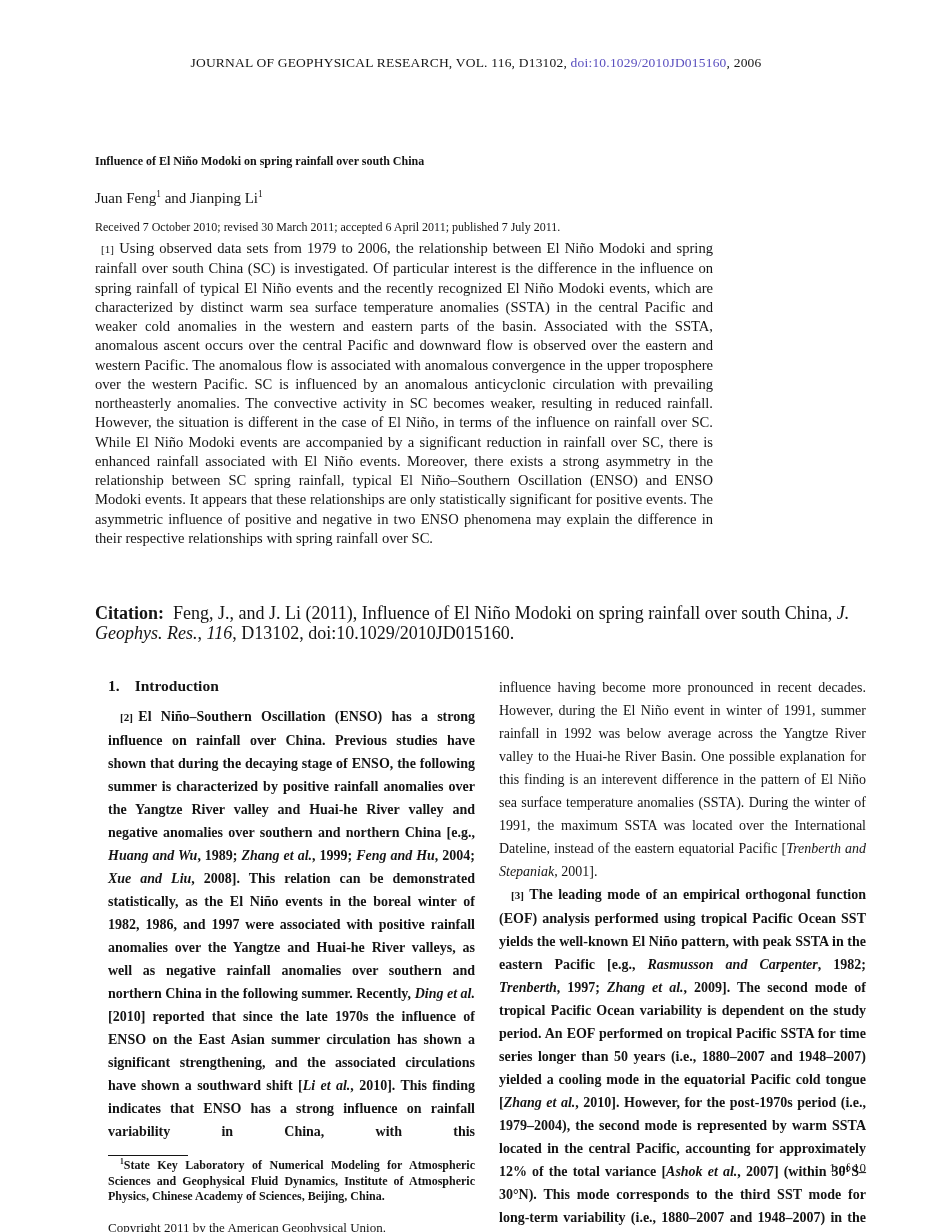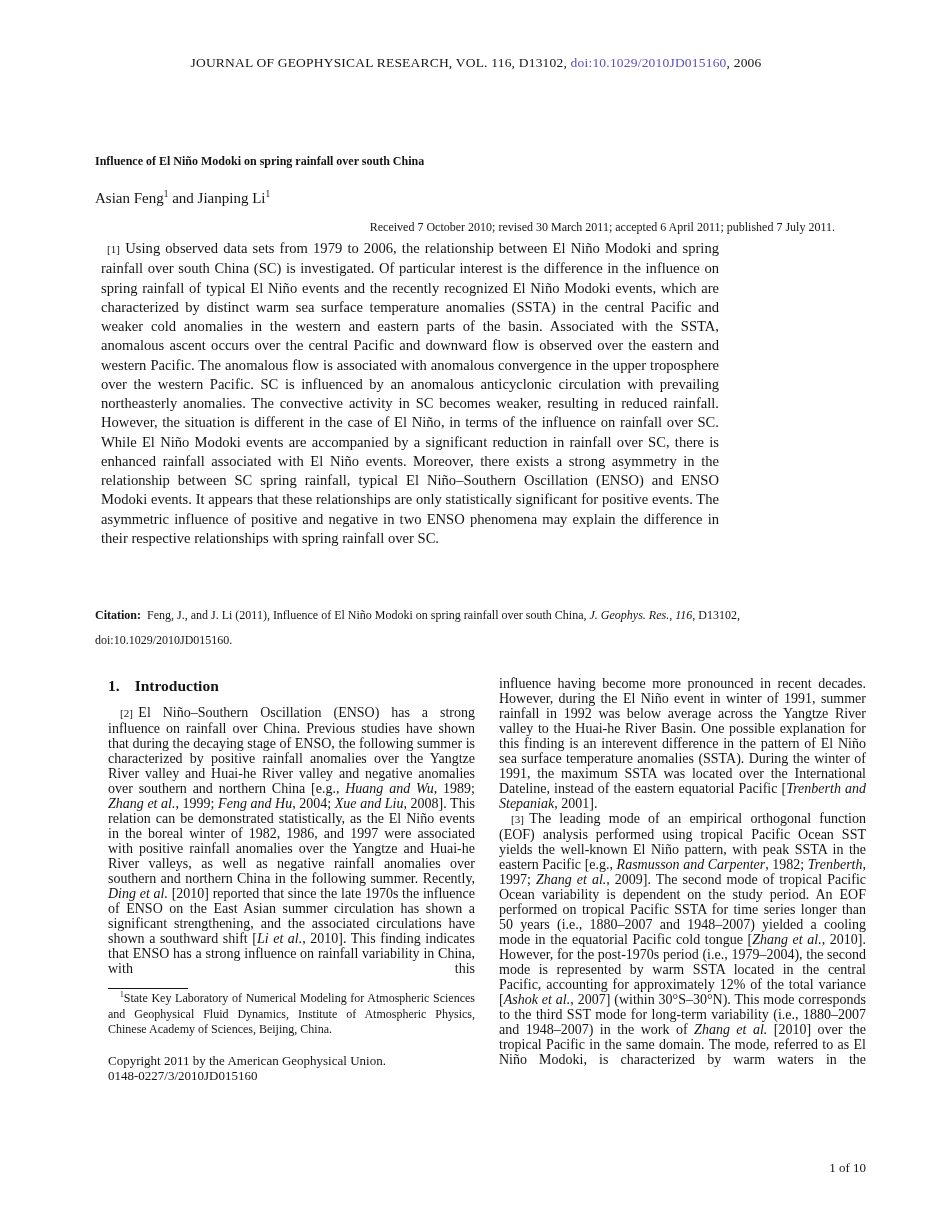--- a/index.html
+++ b/index.html
@@ -36,59 +36,58 @@
     position: absolute;
     top: 190px; left: 95px;
     width: 700px;
     font-size: 15px;
   }
   .revision-history {
     position: absolute;
     top: 220px; left: 95px;
     width: 740px;
     font-size: 12px;
-    text-align: right;
   }
   .abstract {
     position: absolute;
-    top: 239px; left: 101px;
+    top: 239px; left: 95px;
     width: 618px;
     font-size: 14.6px;
     line-height: 19.25px;
     text-align: justify;
     text-indent: 6px;
   }
   .citation {
     position: absolute;
     top: 603px; left: 95px;
     width: 768px;
-    font-size: 12px;
-    line-height: 25px;
+    font-size: 18px;
+    line-height: 20px;
   }
   .columns {
     position: absolute;
     top: 676px; left: 95px;
     width: 771px;
     display: flex;
     gap: 11px;
   }
   .col { width: 380px; margin-left: 13px; }
   .section-heading {
     font-size: 15.5px;
     font-weight: bold;
     line-height: 20px;
     margin-bottom: 9px;
   }
   .section-heading .sec-num { margin-right: 15px; }
   .body-par {
     font-size: 14px;
-    line-height: 15px;
+    line-height: 23px;
     text-align: justify;
   }
-  .indent { text-indent: 12px; }
+  .indent { text-indent: 12px; font-weight: bold; }
   .cont { text-align-last: justify; }
   .pnum { font-size: 11px; }
   sup { font-size: 0.62em; line-height: 0; vertical-align: super; }
   .footnote-separator {
     width: 80px;
     border: 0;
     border-top: 1px solid #141414;
     margin: 12px 0 2px 0;
   }
   .affiliation-footnote {
@@ -124,21 +123,21 @@
 <body>
 
 <div class="page">
 
   <div class="journal-header">
     <span>JOURNAL OF GEOPHYSICAL RESEARCH, VOL. 116, D13102, </span><a class="doi-link">doi:10.1029/2010JD015160</a><span>, 2006</span>
   </div>
 
   <h1 class="article-title">Influence of El Niño Modoki on spring rainfall over south China</h1>
 
-  <div class="author-line"><span>Asian Feng</span><sup>1</sup><span> and Jianping Li</span><sup>1</sup></div>
+  <div class="author-line"><span>Juan Feng</span><sup>1</sup><span> and Jianping Li</span><sup>1</sup></div>
 
   <div class="revision-history">Received 7 October 2010; revised 30 March 2011; accepted 6 April 2011; published 7 July 2011.</div>
 
   <p class="abstract"><span class="pnum">[1] </span><span>Using observed data sets from 1979 to 2006, the relationship between El Niño Modoki and spring rainfall over south China (SC) is investigated. Of particular interest is the difference in the influence on spring rainfall of typical El Niño events and the recently recognized El Niño Modoki events, which are characterized by distinct warm sea surface temperature anomalies (SSTA) in the central Pacific and weaker cold anomalies in the western and eastern parts of the basin. Associated with the SSTA, anomalous ascent occurs over the central Pacific and downward flow is observed over the eastern and western Pacific. The anomalous flow is associated with anomalous convergence in the upper troposphere over the western Pacific. SC is influenced by an anomalous anticyclonic circulation with prevailing northeasterly anomalies. The convective activity in SC becomes weaker, resulting in reduced rainfall. However, the situation is different in the case of El Niño, in terms of the influence on rainfall over SC. While El Niño Modoki events are accompanied by a significant reduction in rainfall over SC, there is enhanced rainfall associated with El Niño events. Moreover, there exists a strong asymmetry in the relationship between SC spring rainfall, typical El Niño–Southern Oscillation (ENSO) and ENSO Modoki events. It appears that these relationships are only statistically significant for positive events. The asymmetric influence of positive and negative in two ENSO phenomena may explain the difference in their respective relationships with spring rainfall over SC.</span></p>
 
   <p class="citation"><span style="font-weight: bold;">Citation: </span><span>Feng, J., and J. Li (2011), Influence of El Niño Modoki on spring rainfall over south China, </span><span style="font-style: italic;">J. Geophys. Res.</span><span>, </span><span style="font-style: italic;">116</span><span>, D13102, doi:10.1029/2010JD015160.</span></p>
 
   <div class="columns">
 
     <div class="col">

